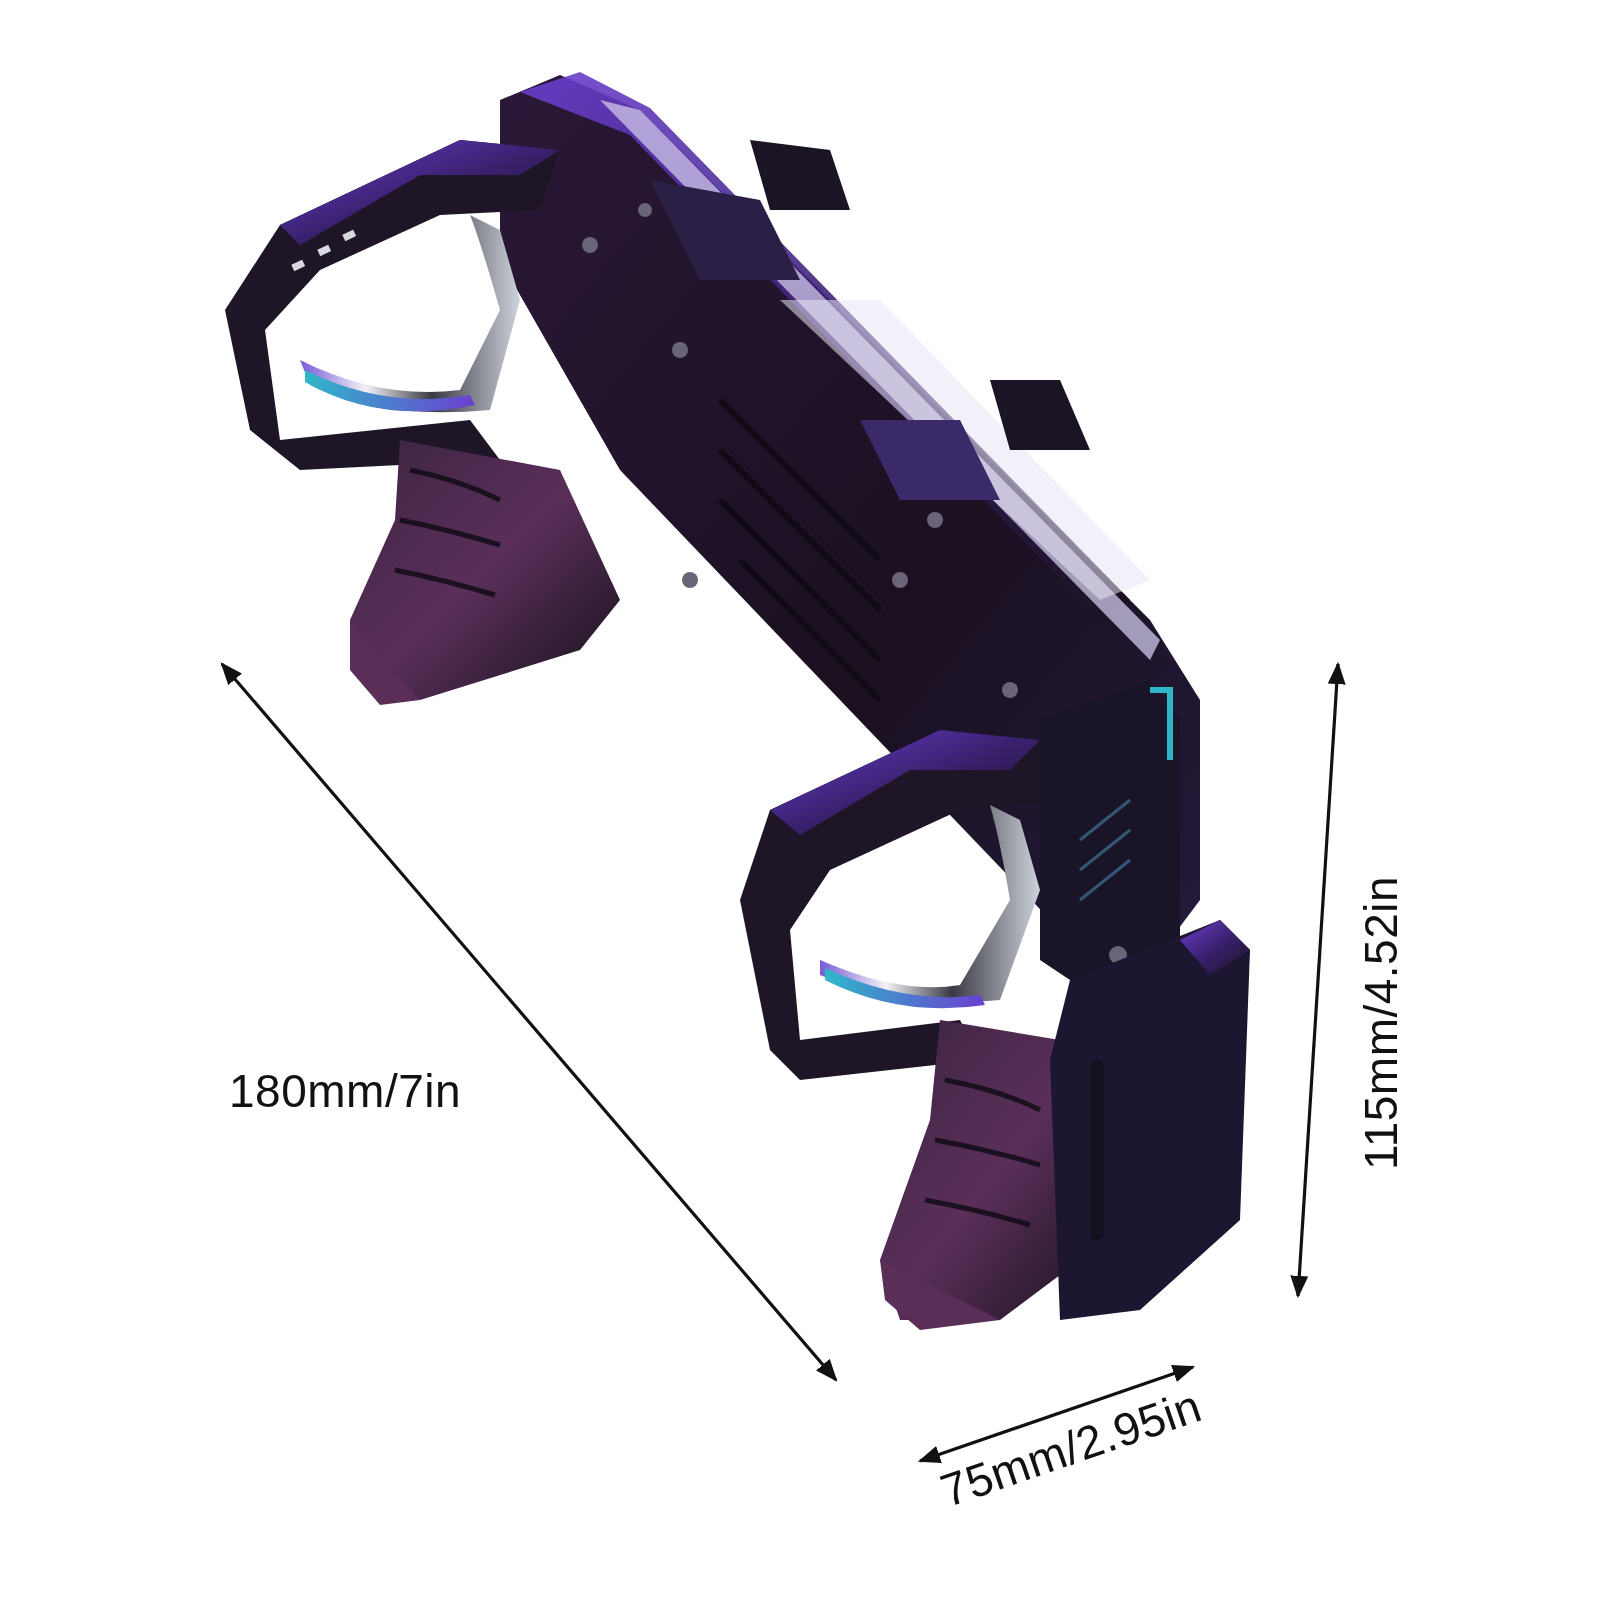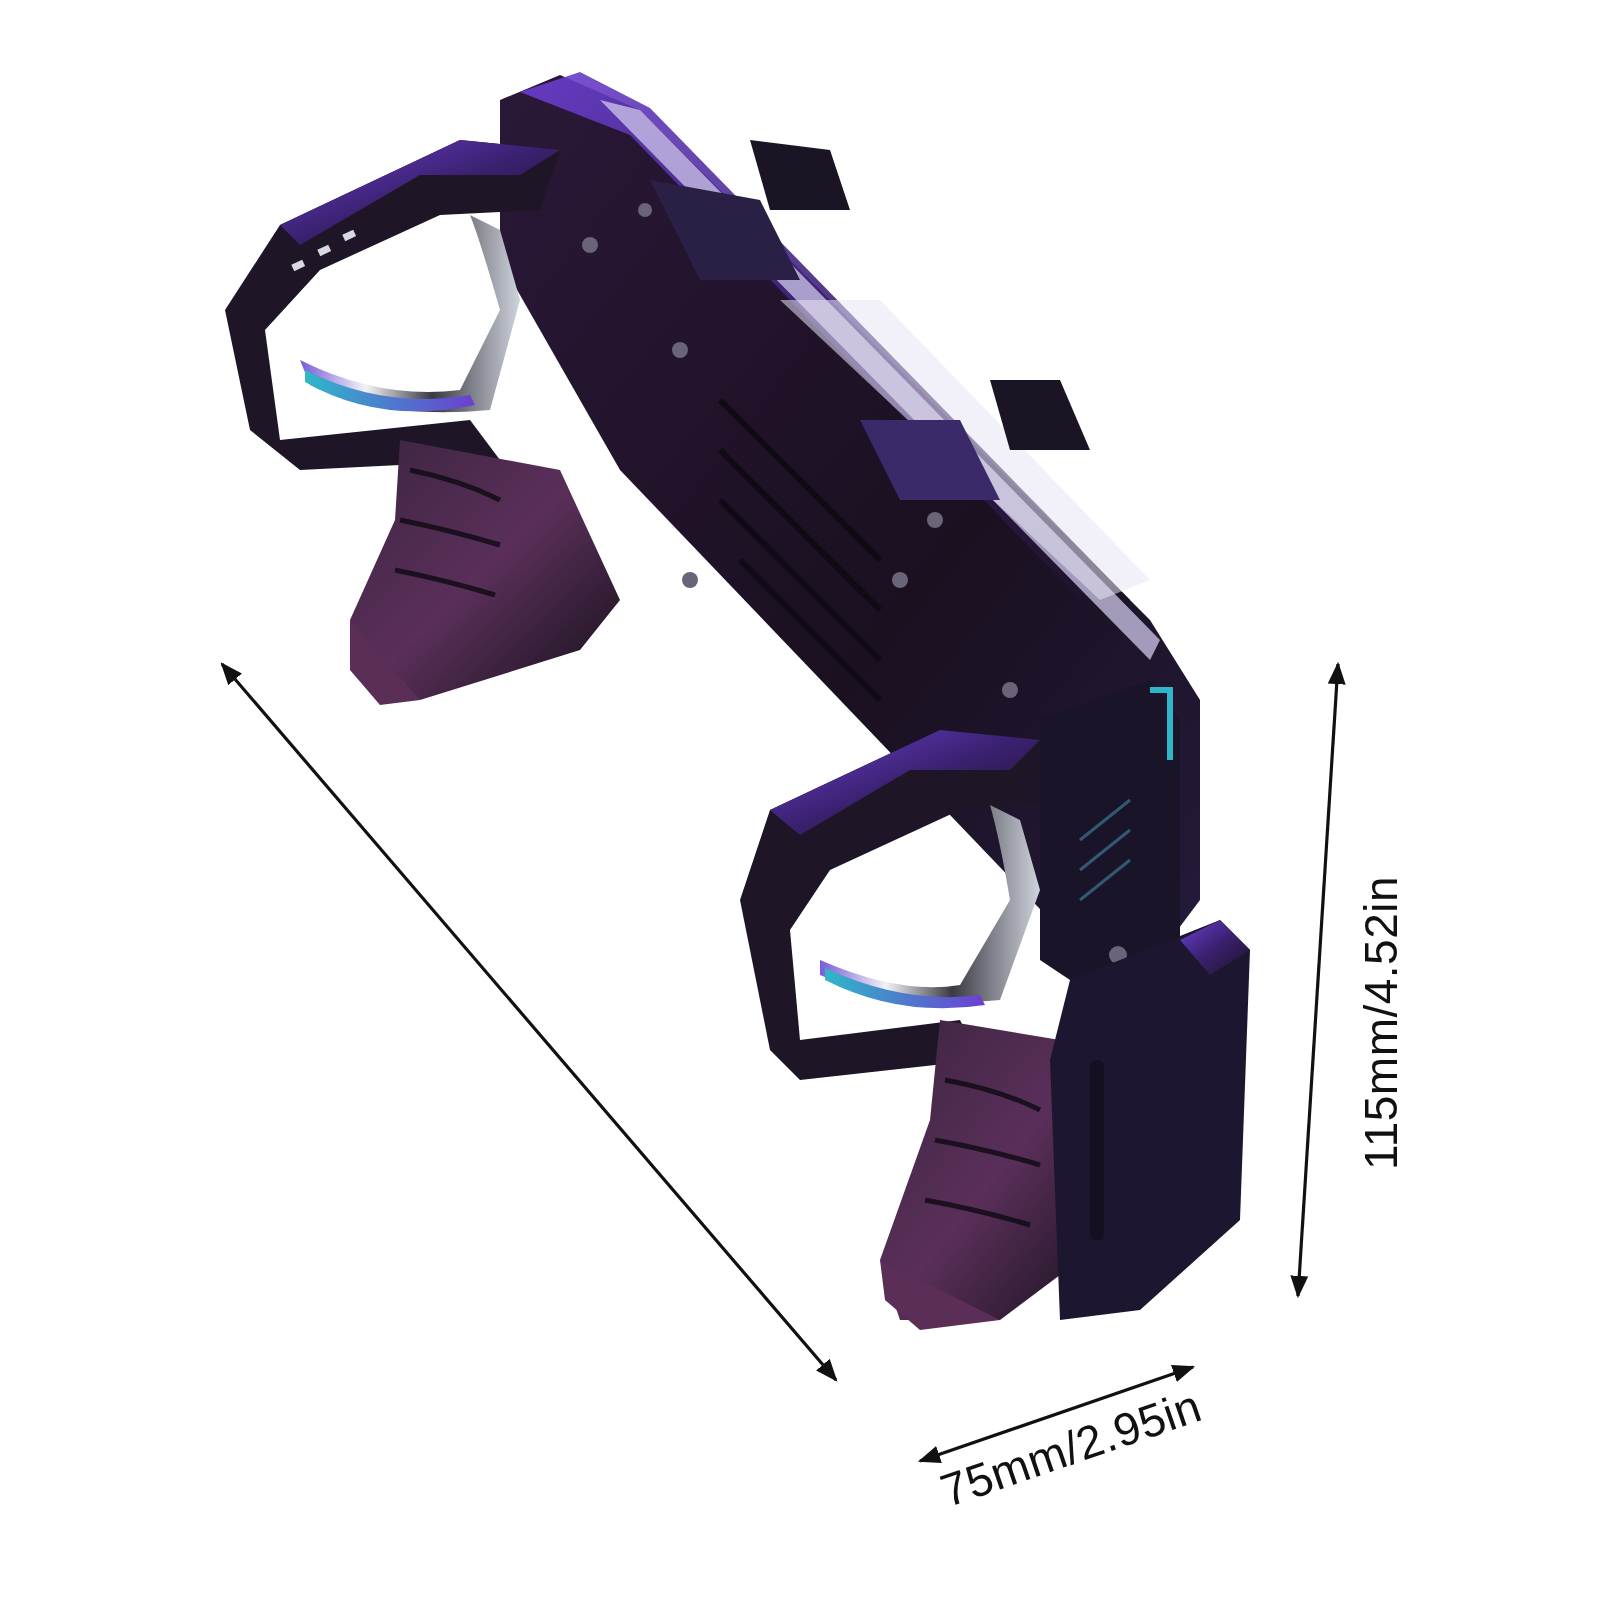--- a/index.html
+++ b/index.html
@@ -126,15 +126,16 @@
       <path d="M1070 980 L1220 920 L1250 950 L1240 1220 L1140 1310 L1060 1320 L1050 1060 Z" fill="#1c1630"></path>
       <path d="M1180 940 L1220 920 L1250 950 L1210 975 Z" fill="url(#gPurple)"></path>
       <rect x="1090" y="1060" width="14" height="180" rx="6" fill="#141020"></rect>
     </g>
 
     <line x1="222" y1="664" x2="836" y2="1380" stroke="#111111" stroke-width="3.2" marker-start="url(#arrowHead)" marker-end="url(#arrowHead)"></line>
     <line x1="1338" y1="664" x2="1298" y2="1296" stroke="#111111" stroke-width="3.2" marker-start="url(#arrowHead)" marker-end="url(#arrowHead)"></line>
     <line x1="920" y1="1461" x2="1193" y2="1367" stroke="#111111" stroke-width="3.2" marker-start="url(#arrowHead)" marker-end="url(#arrowHead)"></line>
   </svg>
 
+  <div id="label-length" class="dim-label">180mm/7in</div>
   <div id="label-height" class="dim-label">115mm/4.52in</div>
   <div id="label-width" class="dim-label">75mm/2.95in</div>
 </div>
 
 </body></html>

